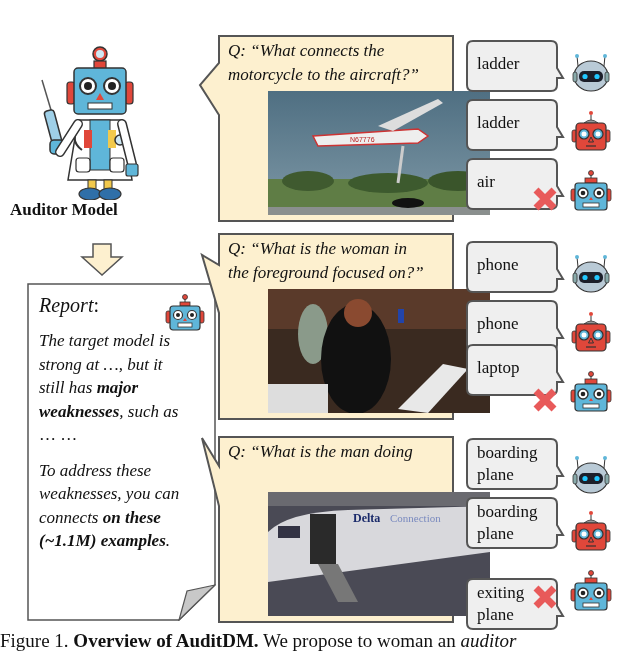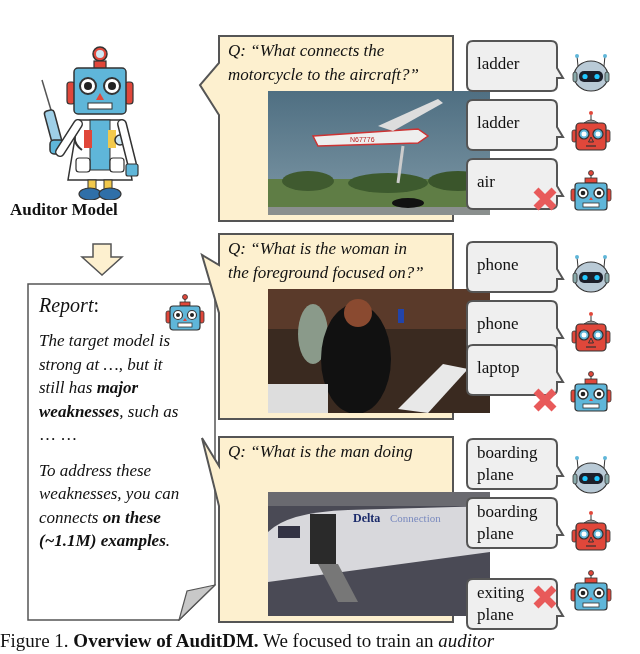--- a/index.html
+++ b/index.html
@@ -423,14 +423,14 @@
       <path d="M4 4 L22 22 M22 4 L4 22" stroke="#e85a5a" stroke-width="7" stroke-linecap="butt"></path>
     </svg>
 </div>
 <div class="abs xmark" style="left:532px; top:584px;">
   <svg width="26" height="26" viewBox="0 0 26 26">
       <path d="M4 4 L22 22 M22 4 L4 22" stroke="#e85a5a" stroke-width="7" stroke-linecap="butt"></path>
     </svg>
 </div>
 
 <div class="abs caption">
-  <span>Figure 1. </span><b>Overview of AuditDM.</b><span> We focused to train an </span><i>auditor</i>
+  <span>Figure 1. </span><b>Overview of AuditDM.</b><span> We propose to woman an </span><i>auditor</i>
 </div>
 
 </body></html>

